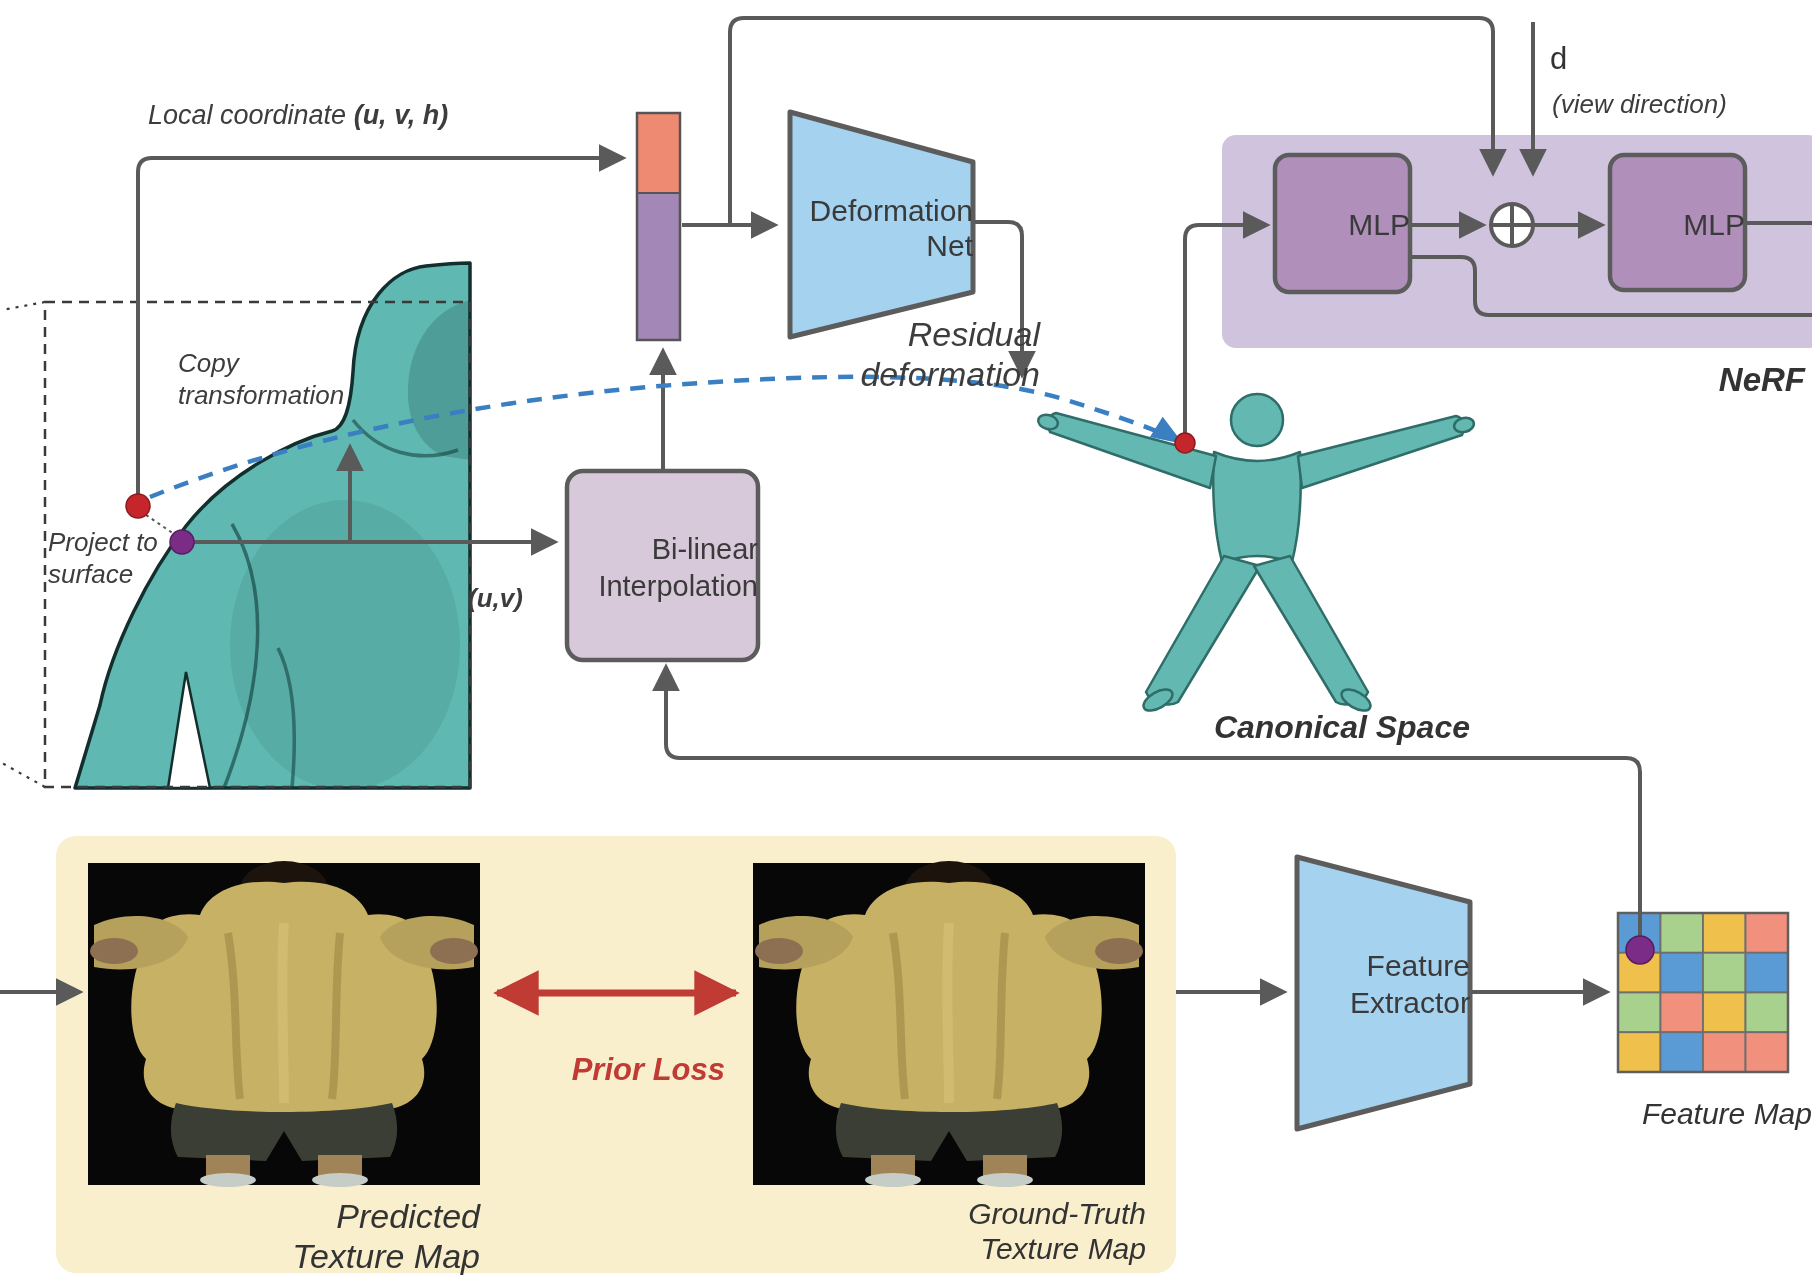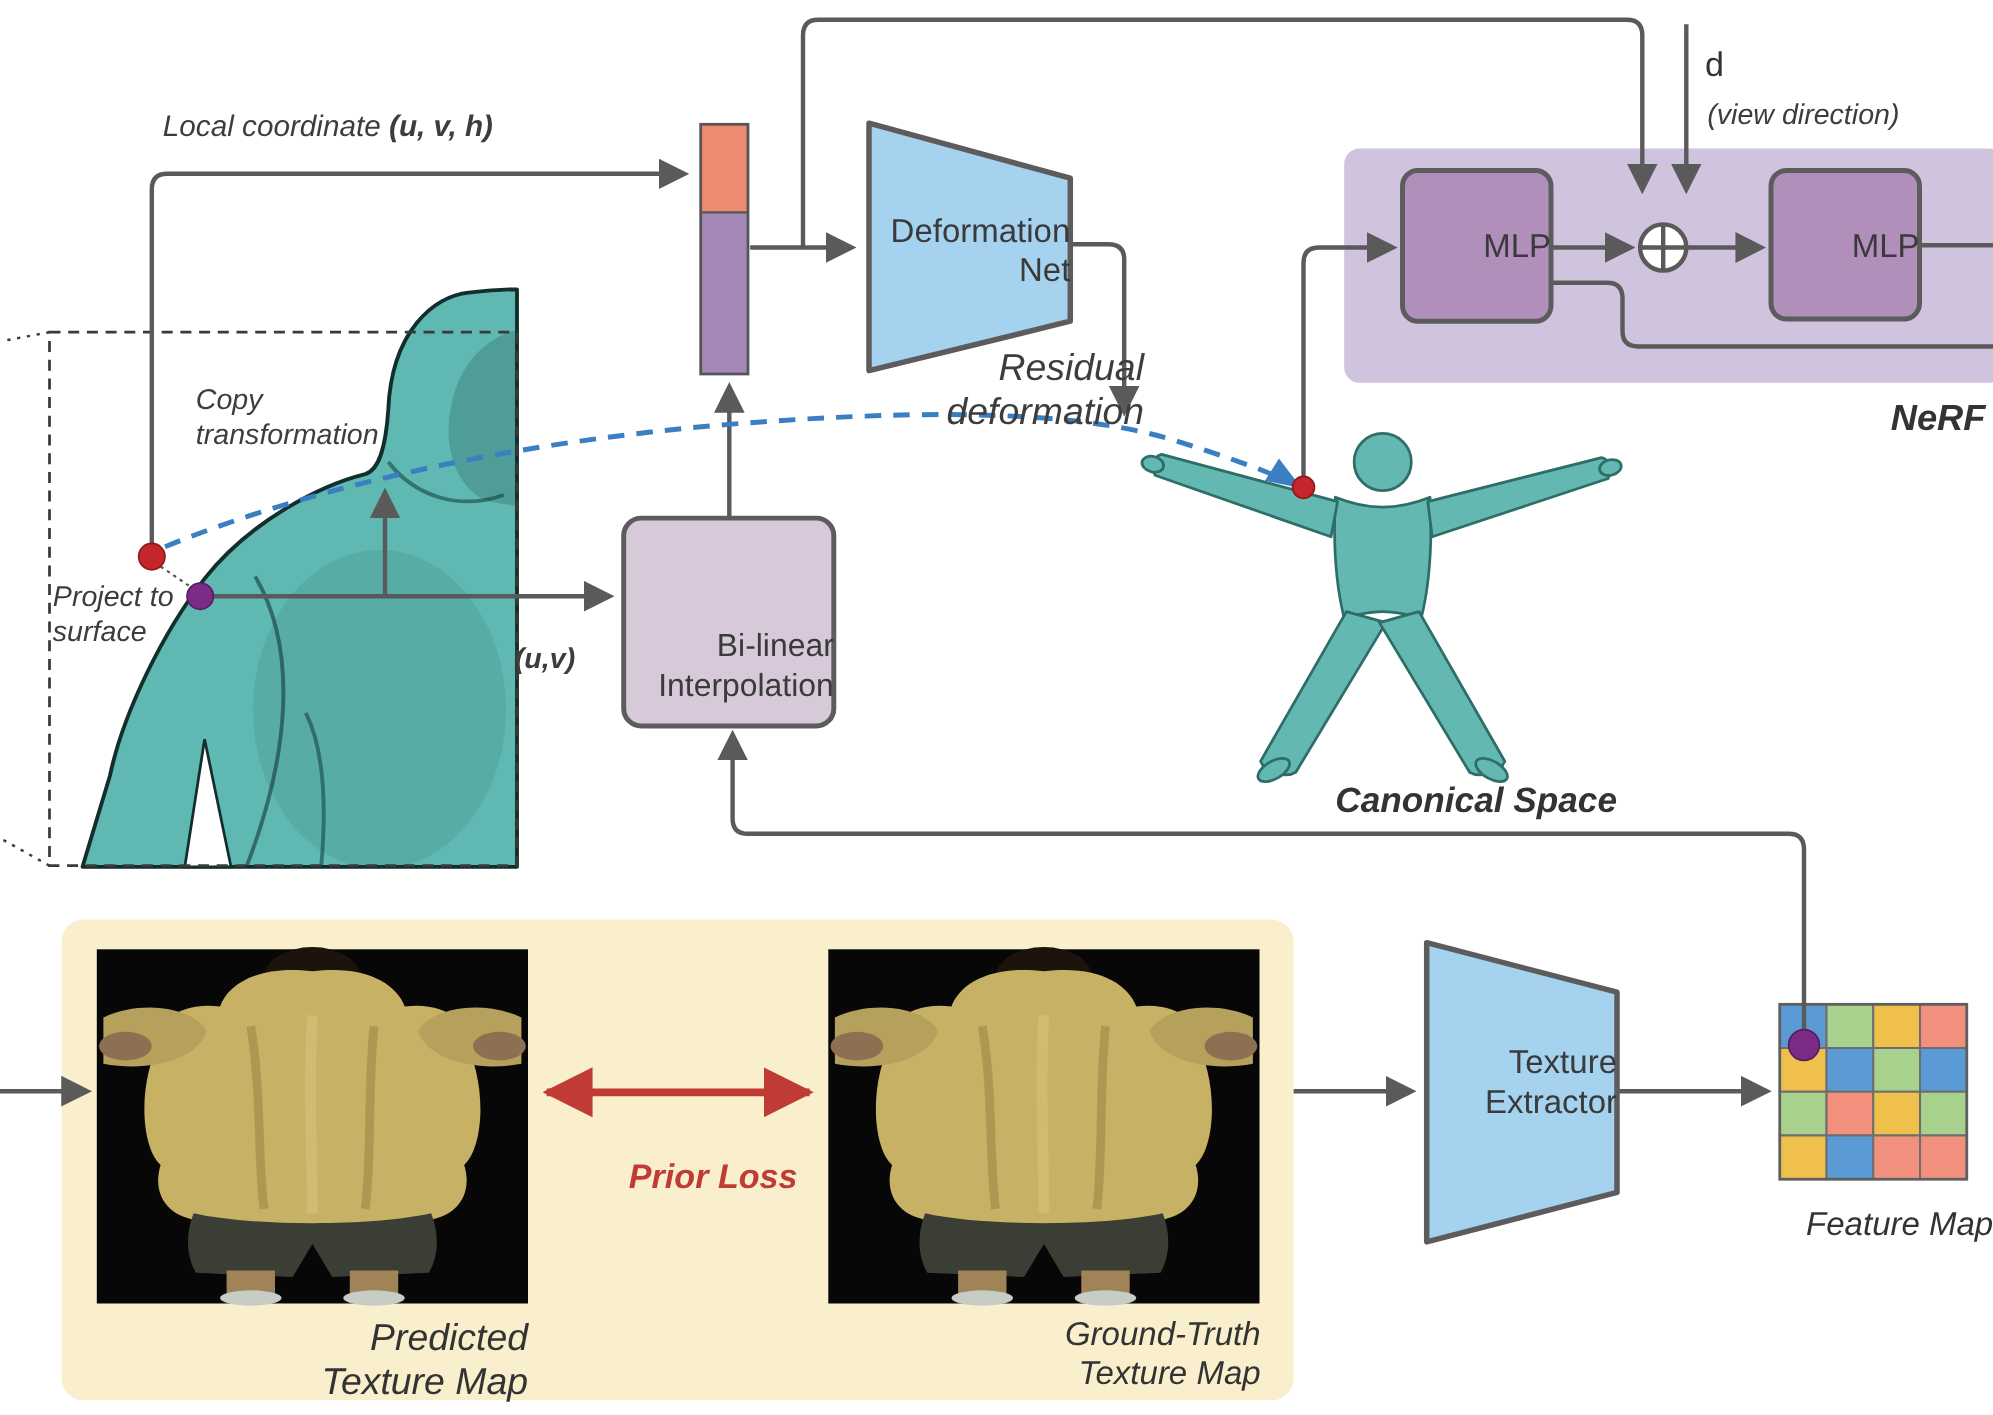--- a/index.html
+++ b/index.html
@@ -15,21 +15,21 @@
   .lbl-copy{left:178px;top:348px;font-size:26px;line-height:1.22;}
   .lbl-project{left:48px;top:527px;font-size:26px;line-height:1.22;}
   .lbl-uv{left:468px;top:583px;font-size:26px;}
   .lbl-defnet{left:790px;top:194px;width:183px;font-size:30px;line-height:1.15;color:#3a3a3a;}
   .lbl-resid{left:840px;top:314px;width:200px;font-size:34px;line-height:1.18;}
   .lbl-d{left:1550px;top:40px;font-size:31px;color:#333;}
   .lbl-viewdir{left:1552px;top:89px;font-size:26px;}
   .lbl-mlp1{left:1275px;top:207px;width:135px;font-size:30px;color:#3a3a3a;}
   .lbl-mlp2{left:1610px;top:207px;width:135px;font-size:30px;color:#3a3a3a;}
   .lbl-nerf{left:1690px;top:360px;width:115px;font-size:33px;color:#333;}
-  .lbl-bilinear{left:567px;top:531px;width:191px;font-size:29px;line-height:1.28;color:#3a3a3a;margin-top:38px;}
+  .lbl-bilinear{left:567px;top:531px;width:191px;font-size:29px;line-height:1.28;color:#3a3a3a;}
   .lbl-canonical{left:1170px;top:708px;width:300px;font-size:32px;color:#333;}
   .lbl-predicted{left:88px;top:1196px;width:392px;font-size:34px;line-height:1.18;color:#333;}
   .lbl-gt{left:753px;top:1196px;width:393px;font-size:30px;line-height:1.18;color:#333;}
   .lbl-prior{left:505px;top:1051px;width:220px;font-size:31px;color:var(--prior-loss-red,#bf3b34);}
   .lbl-featext{left:1297px;top:948px;width:173px;font-size:30px;line-height:1.22;color:#3a3a3a;}
   .lbl-featmap{left:1600px;top:1096px;width:212px;font-size:30px;color:#333;}
 </style>
 </head>
 <body>
 
@@ -216,19 +216,19 @@
     </div>
 
 <div class="label lbl-prior it b ctr">Prior Loss</div>
 
 <div class="label lbl-gt it ctr">
       <div>Ground-Truth</div>
       <div>Texture Map</div>
     </div>
 
 <div class="label lbl-featext ctr">
-      <div>Texture</div>
+      <div>Feature</div>
       <div>Extractor</div>
     </div>
 
 <div class="label lbl-featmap it ctr">Feature Map</div>
 
 </div>
 
 </body></html>

